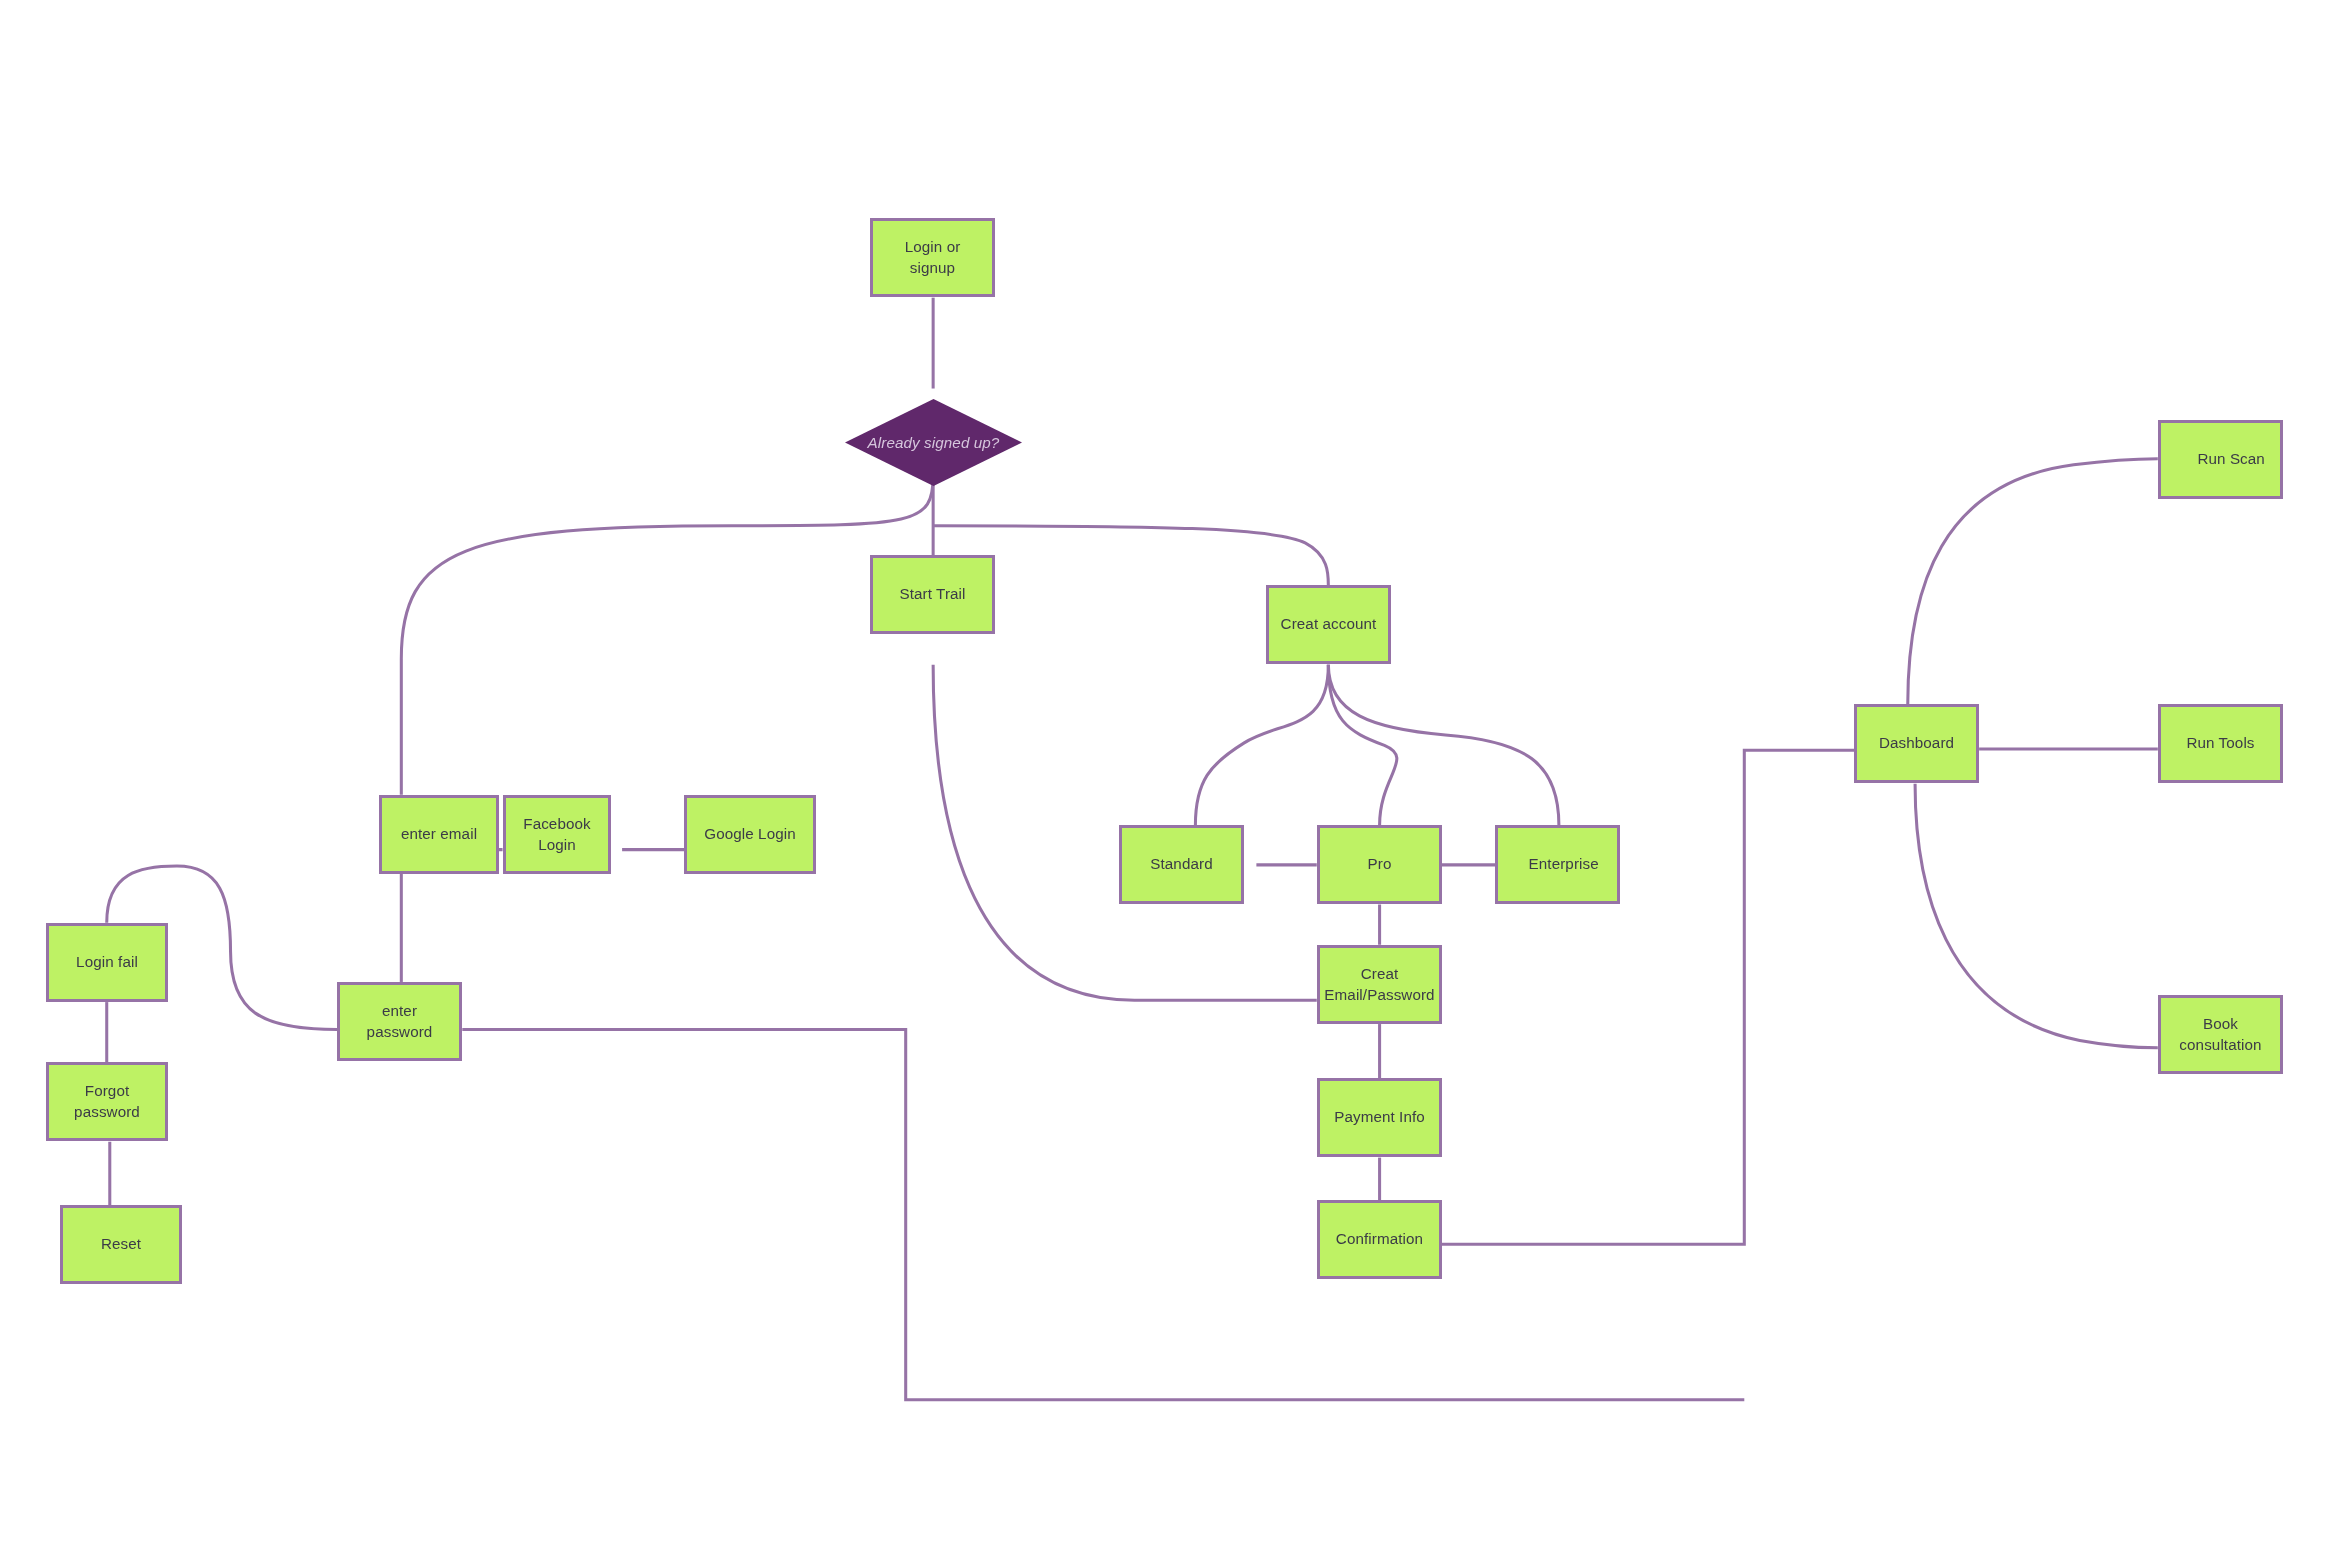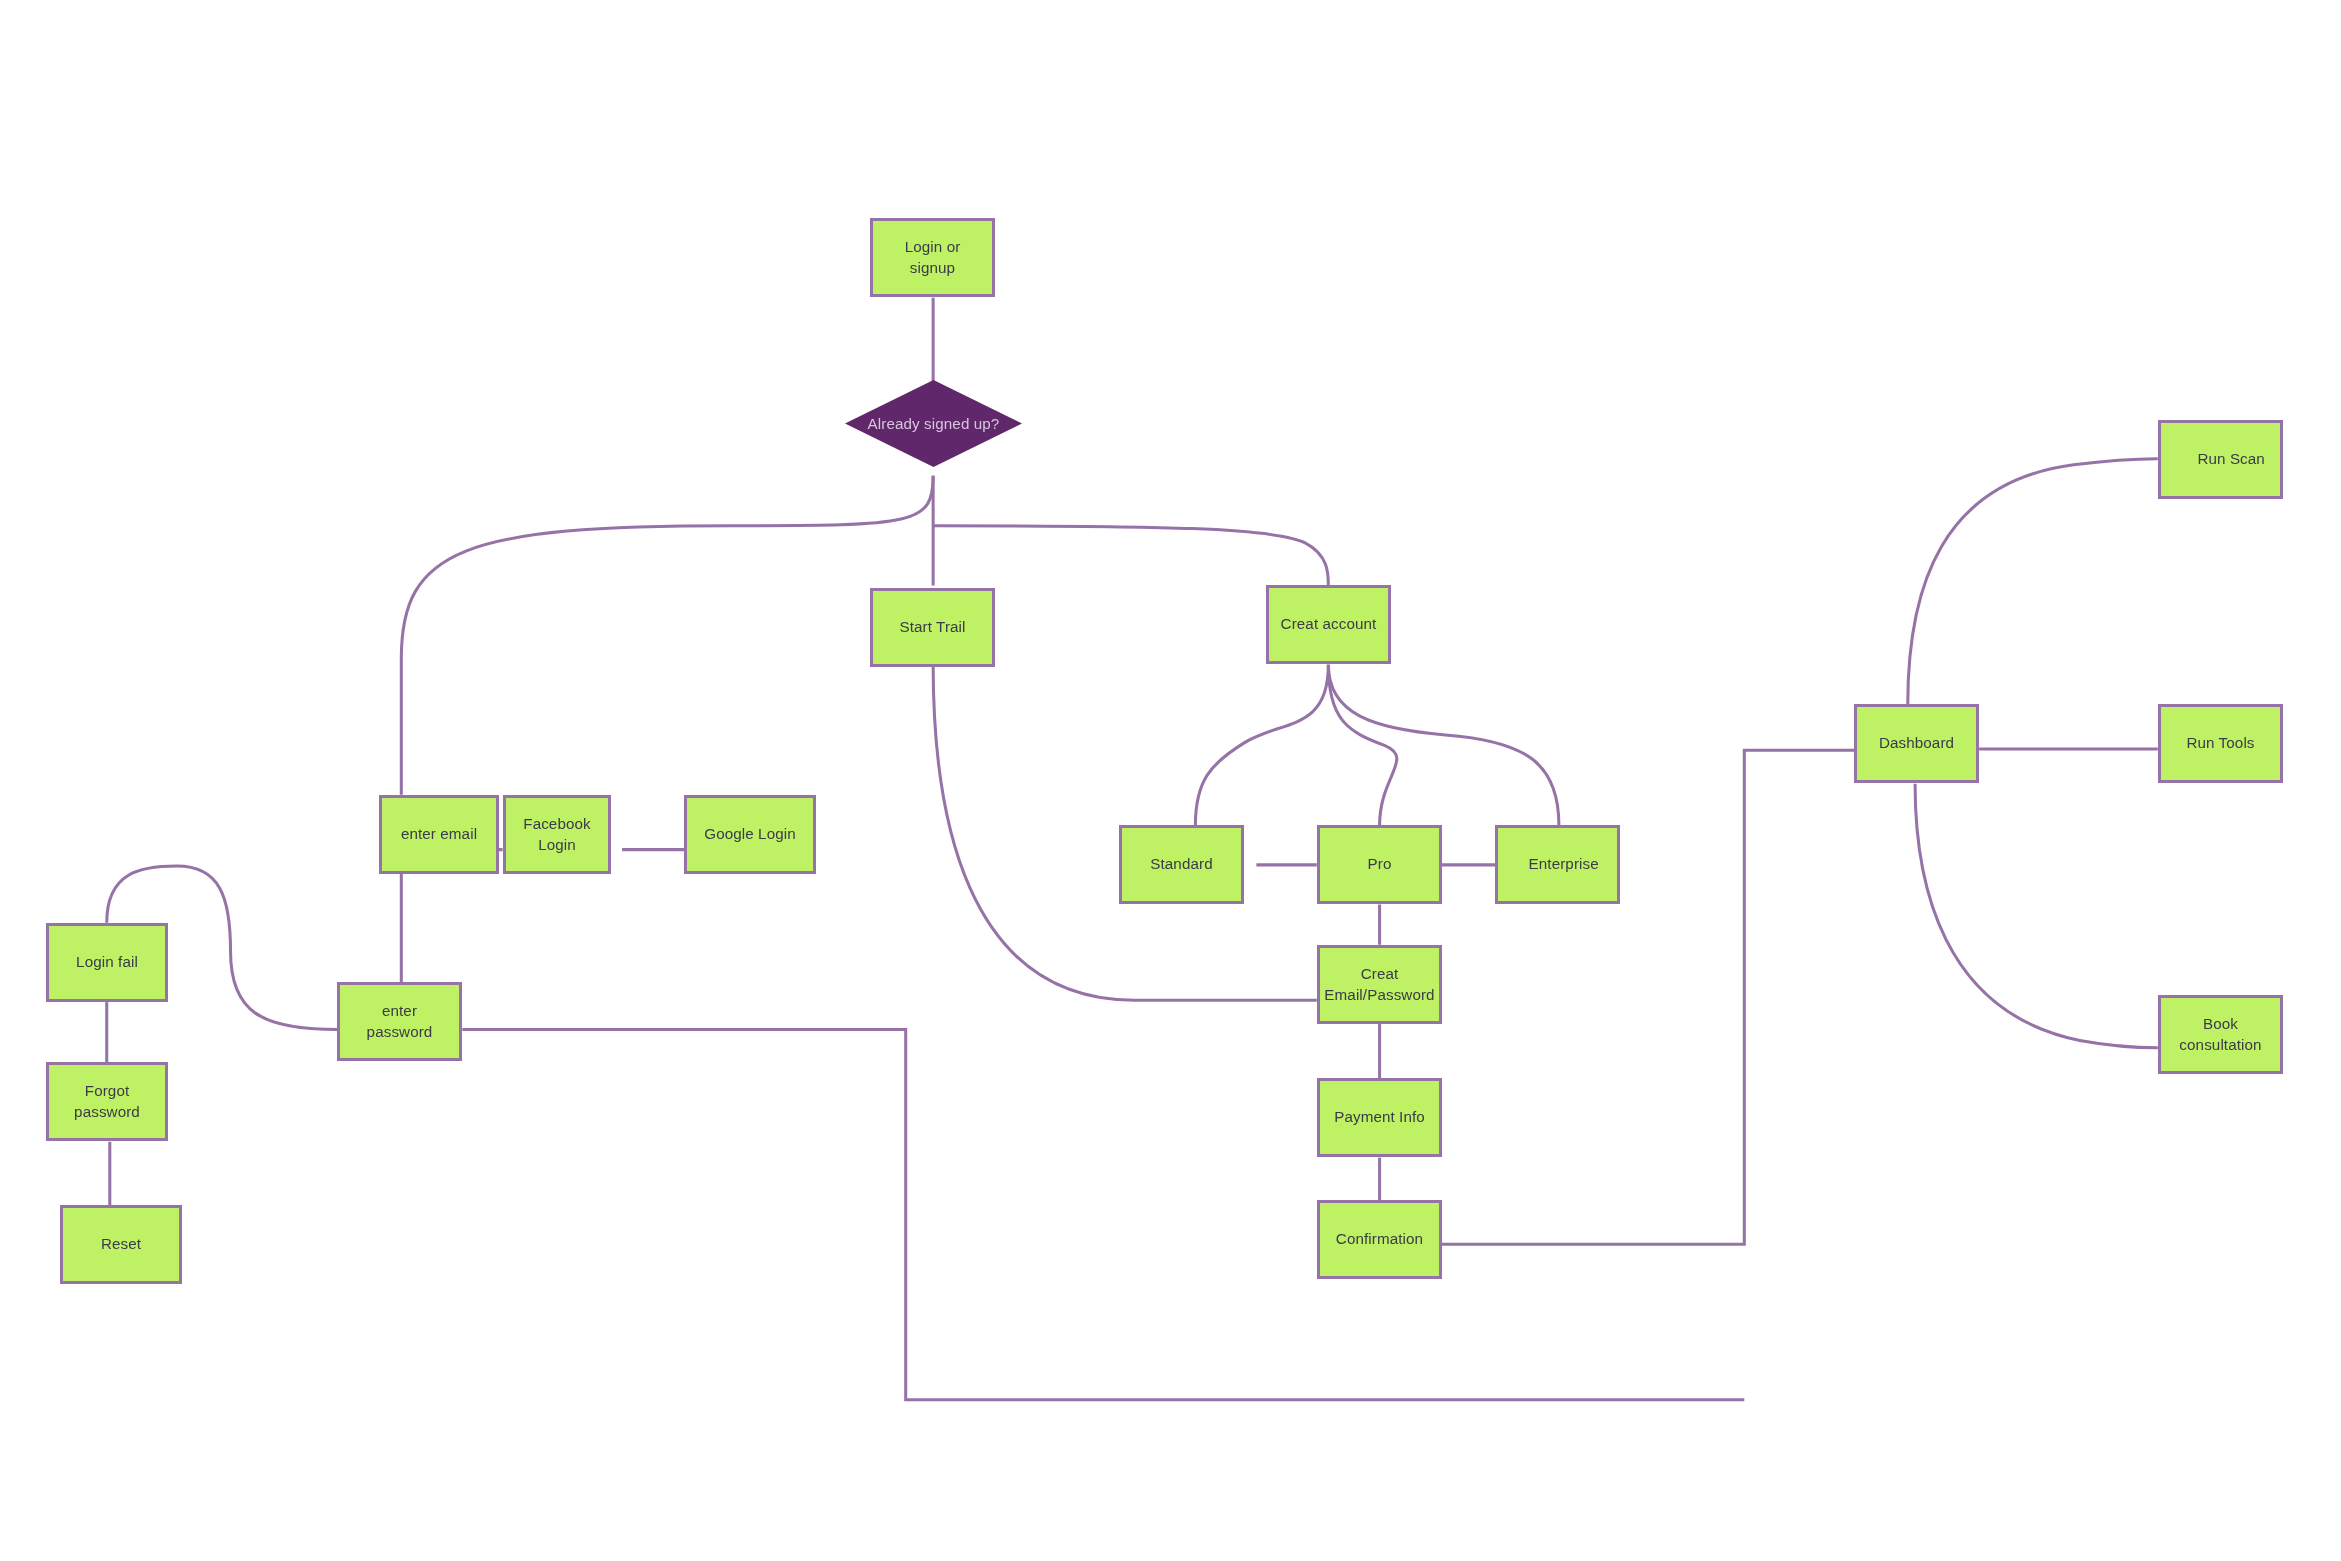--- a/index.html
+++ b/index.html
@@ -97,27 +97,27 @@
       <path class="edge" d="M2364,2040 L2860,2040 L2860,1230 L3040,1230"></path>
       <path class="edge" d="M758,1688 L1485,1688 L1485,2295 L2860,2295"></path>
       <path class="edge" d="M3128,1155 C3128,960 3185,790 3400,762 C3470,753 3510,752 3538,752"></path>
       <path class="edge" d="M3245,1228 L3538,1228"></path>
       <path class="edge" d="M3140,1285 C3140,1450 3185,1660 3410,1706 C3470,1717 3512,1718 3538,1718"></path>
     </svg>
 
   <div id="node-layer">
       <div class="node" style="left: 870px; top: 218px; width: 125px; height: 79px;">Login or
 signup</div>
-      <div class="diamond-wrap" style="left: 845px; top: 380px; width: 177px; height: 87px;">
+      <div class="diamond-wrap" style="left: 845px; top: 399px; width: 177px; height: 87px; font-style: italic;">
         <svg class="diamond-shape" viewBox="0 0 290 143" preserveAspectRatio="none">
           <polygon points="145,0 290,71.5 145,143 0,71.5" fill="#60286b"></polygon>
         </svg>
         <div class="diamond-label">Already signed up?</div>
       </div>
-      <div class="node" style="left: 870px; top: 588px; width: 125px; height: 79px;">Start Trail</div>
+      <div class="node" style="left: 870px; top: 555px; width: 125px; height: 79px;">Start Trail</div>
       <div class="node" style="left: 1266px; top: 585px; width: 125px; height: 79px;">Creat account</div>
       <div class="node" style="left: 342px; top: 795px; width: 120px; height: 79px; margin-left: 37px;">enter email</div>
       <div class="node" style="left: 503px; top: 795px; width: 108px; height: 79px;">Facebook Login</div>
       <div class="node" style="left: 684px; top: 795px; width: 132px; height: 79px;">Google Login</div>
       <div class="node" style="left: 46px; top: 923px; width: 122px; height: 79px;">Login fail</div>
       <div class="node" style="left: 337px; top: 982px; width: 125px; height: 79px;">enter
 password</div>
       <div class="node" style="left: 46px; top: 1062px; width: 122px; height: 79px;">Forgot password</div>
       <div class="node" style="left: 60px; top: 1205px; width: 122px; height: 79px;">Reset</div>
       <div class="node" style="left: 1119px; top: 825px; width: 125px; height: 79px;">Standard</div>

